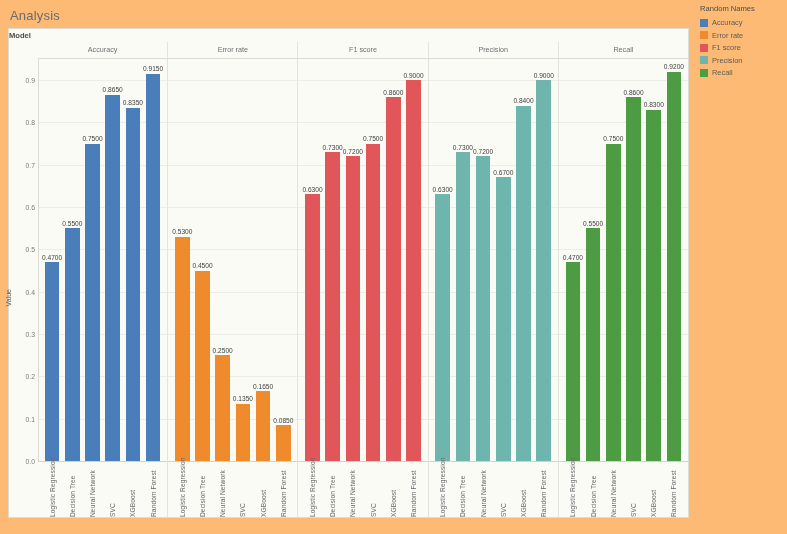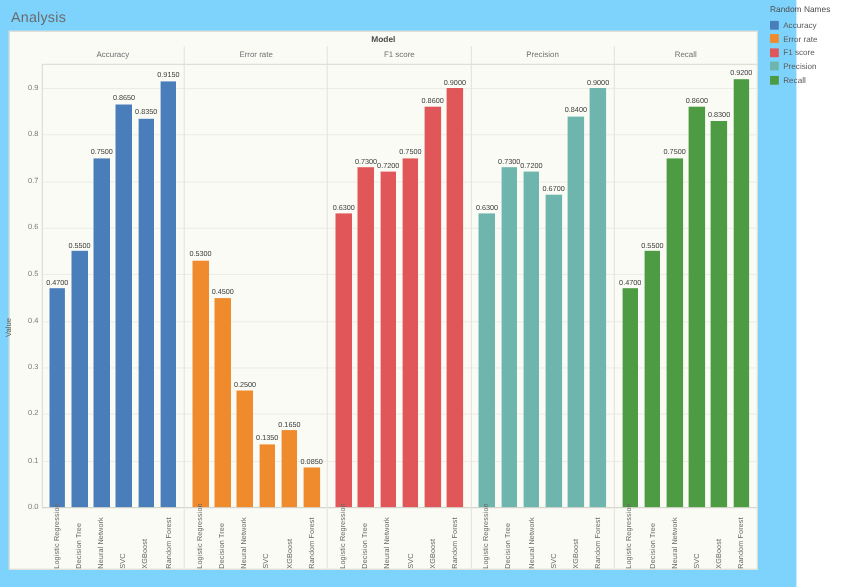--- a/index.html
+++ b/index.html
@@ -3,22 +3,22 @@
 <meta charset="utf-8">
 <style>
   html,body{margin:0;padding:0;}
   body{
     width:787px;height:534px;
     background:#ffffff;
     font-family:"Liberation Sans", sans-serif;
     overflow:hidden;
   }
   #app{
-    position:relative;width:724px;height:534px;
-    background:#7dd3fc;
+    position:relative;width:787px;height:534px;
+    background:#fdba74;
   }
   
   #title{
     position:absolute;left:10px;top:8px;
     font-size:13px;color:#6b6b6b;letter-spacing:.2px;
   }
   
   #legend{
     position:absolute;left:700px;top:4px;width:84px;
     font-size:7.4px;color:#5a5a5a;
@@ -31,21 +31,21 @@
   #chartbox{
     position:absolute;left:8px;top:28px;
     width:681px;height:490px;
     border:1px solid #dcdcd4;
     background:#fbfbf6;
     box-sizing:border-box;
   }
   
   #model-title{
     position:absolute;left:0;top:2px;width:100%;
-    text-align:center;font-size:7.6px;font-weight:bold;color:#4a4a4a;
+    text-align:left;font-size:7.6px;font-weight:bold;color:#4a4a4a;
   }
   #panel-heads{
     position:absolute;left:29px;top:13px;right:0;height:16px;
     display:flex;
   }
   .panel-head{
     flex:1 1 0;text-align:center;font-size:7.2px;color:#6f6f6f;
     border-left:1px solid #e4e4dc;box-sizing:border-box;
     padding-top:3px;
   }

